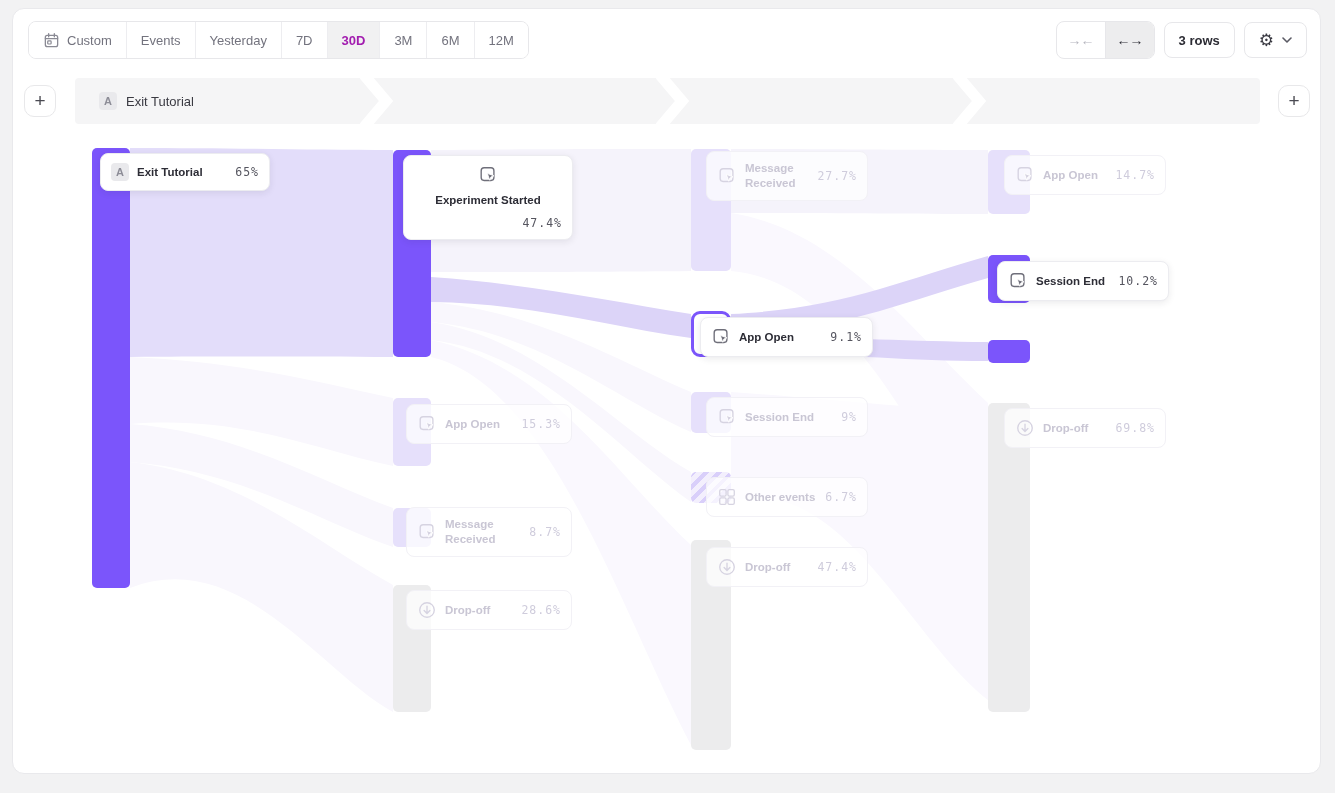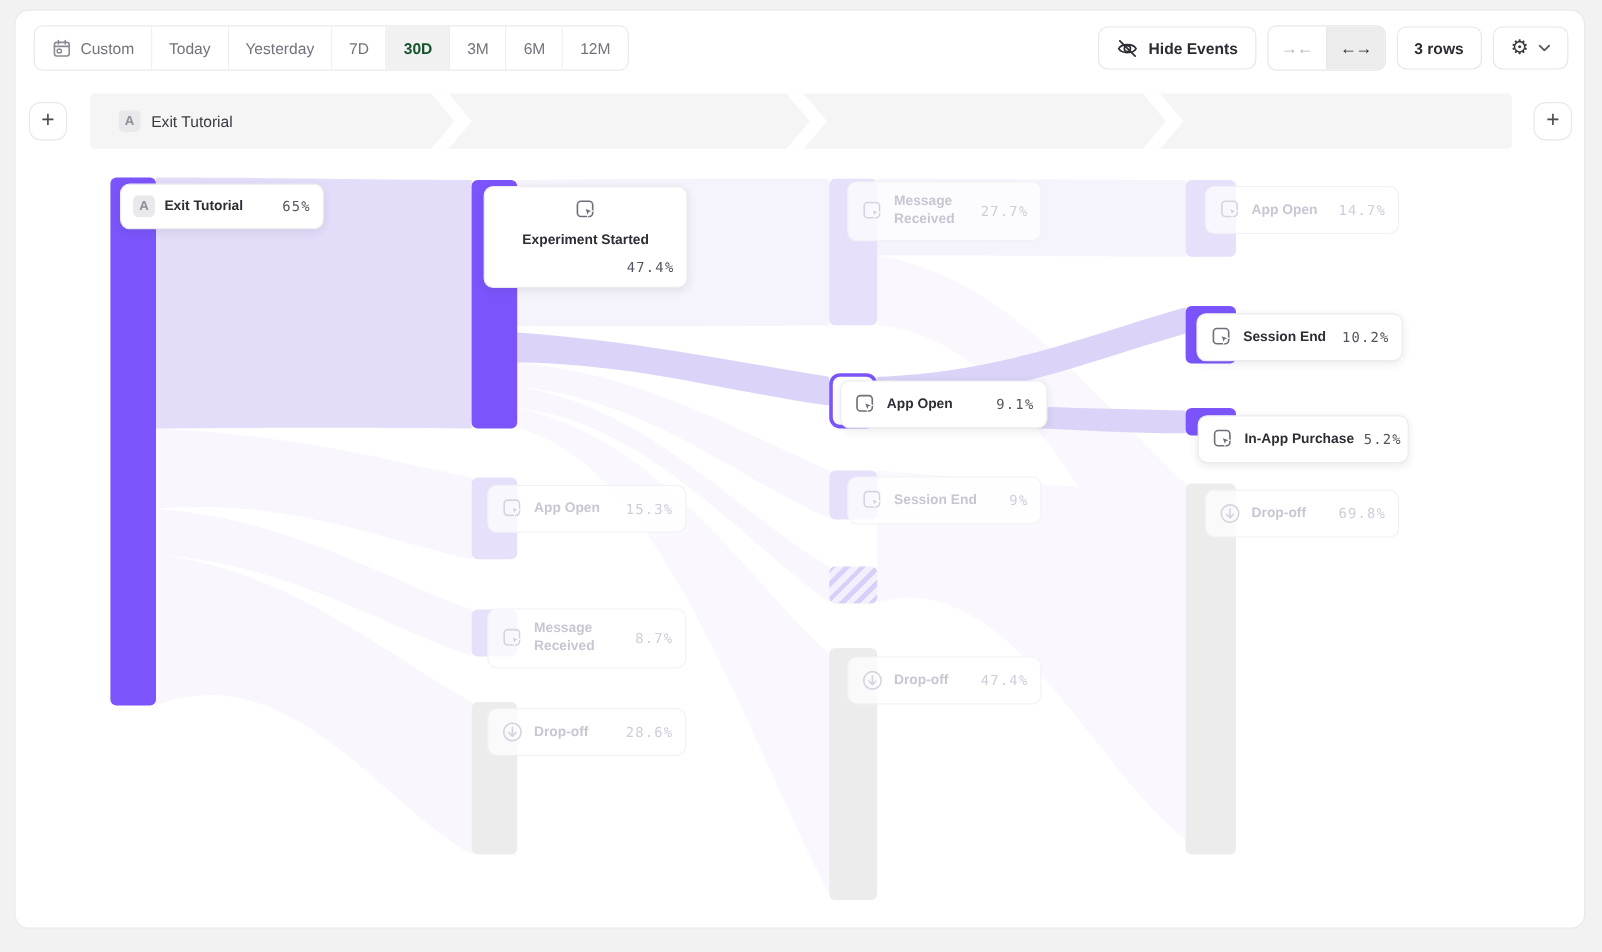--- a/index.html
+++ b/index.html
@@ -6,21 +6,21 @@
   .page{position:relative;width:1335px;height:793px;overflow:hidden;background:#f2f2f3;}
   .card-surface{position:absolute;left:12px;top:8px;width:1309px;height:766px;background:#ffffff;
     border:1px solid #e9e9ec;border-radius:12px;box-sizing:border-box;}
 
   
   .toolbar{position:absolute;left:28px;right:28px;top:22px;height:36px;display:flex;align-items:center;}
   .seg-dates{display:flex;height:36px;border:1px solid #e7e7ea;border-radius:8px;overflow:hidden;background:#fff;}
   .seg-dates .seg{display:flex;align-items:center;gap:7px;padding:0 14px;font-size:13px;color:#73737e;
     border-right:1px solid #ededf0;cursor:pointer;background:#fff;white-space:nowrap;}
   .seg-dates .seg:last-child{border-right:none;}
-  .seg-dates .seg.selected{background:#f1f1f2;color:#14532d;font-weight:700;}
+  .seg-dates .seg.selected{background:#f1f1f2;color:#a21caf;font-weight:700;}
   .right-group{margin-left:auto;display:flex;align-items:center;gap:9px;}
   .btn{display:flex;align-items:center;gap:8px;height:36px;padding:0 14px;border:1px solid #e7e7ea;
     border-radius:8px;background:#fff;font-size:13px;font-weight:600;color:#2c2c34;box-sizing:border-box;white-space:nowrap;}
   .seg-arrows{display:flex;height:36px;border:1px solid #e7e7ea;border-radius:8px;overflow:hidden;background:#fff;}
   .seg-arrows .acell{display:flex;align-items:center;padding:0 11px;font-size:14px;letter-spacing:-1px;color:#b6b6bf;}
   .seg-arrows .acell.on{background:#ededee;color:#2c2c34;border-left:1px solid #e7e7ea;}
   .gear-glyph{font-size:17px;line-height:1;color:#3a3a42;font-family:"DejaVu Sans",sans-serif;}
 
   
   .plus-btn{position:absolute;width:32px;height:32px;border:1px solid #e8e8ea;border-radius:10px;background:#fff;
@@ -98,21 +98,21 @@
 
   <div class="toolbar">
     <div class="seg-dates">
       <div class="seg">
         <svg width="17" height="17" style="color:#8a8a94">
             <use href="#sym-calendar"></use>
           </svg>
         <span>Custom</span>
       </div>
       <div class="seg">
-          <span>Today</span>
+          <span>Events</span>
         </div>
       <div class="seg">
           <span>Yesterday</span>
         </div>
       <div class="seg">
           <span>7D</span>
         </div>
       <div class="seg selected">
           <span>30D</span>
         </div>
@@ -121,26 +121,20 @@
         </div>
       <div class="seg">
           <span>6M</span>
         </div>
       <div class="seg">
           <span>12M</span>
         </div>
     </div>
 
     <div class="right-group">
-      <div class="btn">
-        <svg width="19" height="19" style="color:#2c2c34">
-            <use href="#sym-eyeoff"></use>
-          </svg>
-        <span>Hide Events</span>
-      </div>
       <div class="seg-arrows">
         <div class="acell">
           <span>→←</span>
         </div>
         <div class="acell on">
           <span>←→</span>
         </div>
       </div>
       <div class="btn">
         <span>3 rows</span>
@@ -282,20 +276,29 @@
   <div class="ncard faded" style="left:706px;top:397px;width:162px;">
     <span class="nicon">
         <svg width="20" height="20">
           <use href="#sym-event"></use>
         </svg>
       </span>
     <span class="nlabel">Session End</span>
     <span class="npct">9%</span>
   </div>
 
+  <div class="ncard faded" style="left:706px;top:477px;width:162px;">
+    <span class="nicon">
+        <svg width="20" height="20">
+          <use href="#sym-other"></use>
+        </svg>
+      </span>
+    <span class="nlabel">Other events</span>
+    <span class="npct">6.7%</span>
+  </div>
 
   <div class="ncard faded" style="left:706px;top:547px;width:162px;">
     <span class="nicon">
         <svg width="20" height="20">
           <use href="#sym-dropoff"></use>
         </svg>
       </span>
     <span class="nlabel">Drop-off</span>
     <span class="npct">47.4%</span>
   </div>
@@ -313,29 +316,20 @@
   <div class="ncard" style="left:997px;top:261px;width:172px;">
     <span class="nicon">
         <svg width="20" height="20">
           <use href="#sym-event"></use>
         </svg>
       </span>
     <span class="nlabel">Session End</span>
     <span class="npct">10.2%</span>
   </div>
 
-  <div class="ncard" style="left:998px;top:346px;width:176px;">
-    <span class="nicon">
-        <svg width="20" height="20">
-          <use href="#sym-event"></use>
-        </svg>
-      </span>
-    <span class="nlabel">In-App Purchase</span>
-    <span class="npct">5.2%</span>
-  </div>
 
   <div class="ncard faded" style="left:1004px;top:408px;width:162px;">
     <span class="nicon">
         <svg width="20" height="20">
           <use href="#sym-dropoff"></use>
         </svg>
       </span>
     <span class="nlabel">Drop-off</span>
     <span class="npct">69.8%</span>
   </div>

